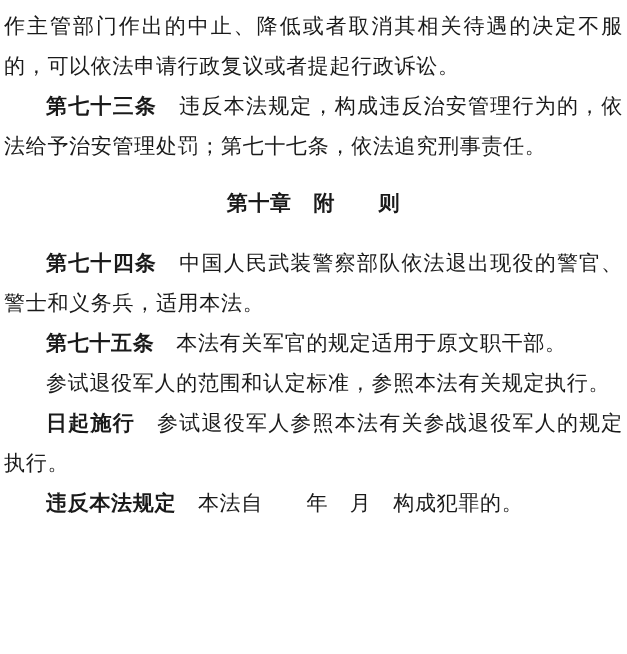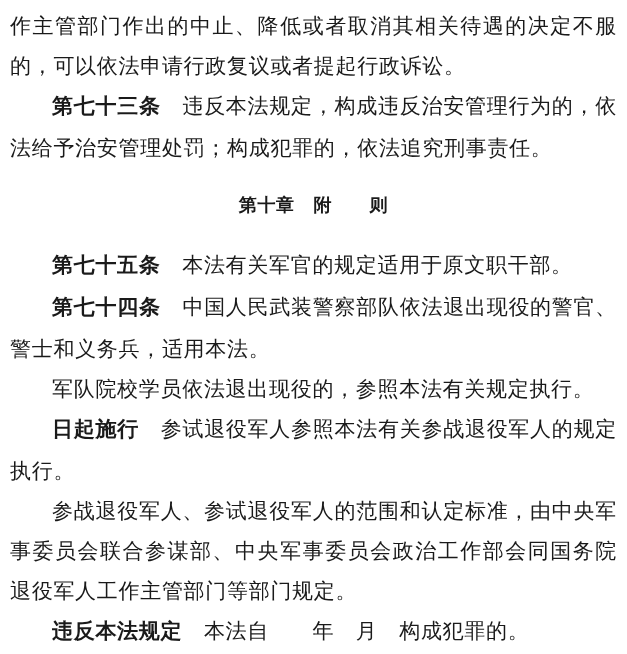--- a/index.html
+++ b/index.html
@@ -11,54 +11,53 @@
     width: 627px;
     height: 654px;
     overflow: hidden;
     font-family: "Liberation Serif", "DejaVu Serif", serif;
     color: #1a1a1a;
   }
   .page {
     box-sizing: border-box;
     width: 627px;
     height: 654px;
-    padding: 6px 10px;
+    padding: 6px 4px;
     background: #ffffff;
   }
   .para {
     margin: 0;
     font-size: 21px;
     line-height: 40px;
     letter-spacing: 0.7px;
     text-align: justify;
     text-justify: inter-character;
   }
   .para.indent {
     text-indent: 2em;
   }
   .article-no {
     font-weight: bold;
-    font-family: Liberation Mono, monospace;
+    font-family: Liberation Serif, serif;
   }
   .chapter-heading {
     margin: 17px 0 20px 0;
-    font-size: 18px;
+    font-size: 21px;
     font-weight: bold;
     line-height: 40px;
     letter-spacing: 0.7px;
     text-align: center;
     font-family: "Liberation Sans", "DejaVu Sans", sans-serif;
   }
 </style>
 </head>
 <body>
 
 <div class="page" style="background: rgb(255, 255, 255); color: rgb(26, 26, 26);">
     <p class="para"><span>作主管部门作出的中止、降低或者取消其相关待遇的决定不服的，可以依法申请行政复议或者提起行政诉讼。</span></p>
-    <p class="para indent"><span class="article-no">第七十三条</span>　<span>违反本法规定，构成违反治安管理行为的，依法给予治安管理处罚；构成犯罪的，依法追究刑事责任。</span></p>
+    <p class="para indent"><span class="article-no">第七十三条</span>　<span>违反本法规定，构成违反治安管理行为的，依法给予治安管理处罚；第七十七条，依法追究刑事责任。</span></p>
     <p class="chapter-heading">第十章　附　　则</p>
+    <p class="para indent"><span class="article-no">第七十四条</span>　<span>中国人民武装警察部队依法退出现役的警官、警士和义务兵，适用本法。</span></p>
     <p class="para indent"><span class="article-no">第七十五条</span>　<span>本法有关军官的规定适用于原文职干部。</span></p>
-    <p class="para indent"><span class="article-no">第七十四条</span>　<span>中国人民武装警察部队依法退出现役的警官、警士和义务兵，适用本法。</span></p>
-    <p class="para indent"><span>军队院校学员依法退出现役的，参照本法有关规定执行。</span></p>
+    <p class="para indent"><span>参试退役军人的范围和认定标准，参照本法有关规定执行。</span></p>
     <p class="para indent"><span class="article-no">日起施行</span>　<span>参试退役军人参照本法有关参战退役军人的规定执行。</span></p>
-    <p class="para indent"><span>参战退役军人、参试退役军人的范围和认定标准，由中央军事委员会联合参谋部、中央军事委员会政治工作部会同国务院退役军人工作主管部门等部门规定。</span></p>
     <p class="para indent"><span class="article-no">违反本法规定</span>　<span>本法自　　年　月　构成犯罪的。</span></p>
   </div>
 
 </body></html>

